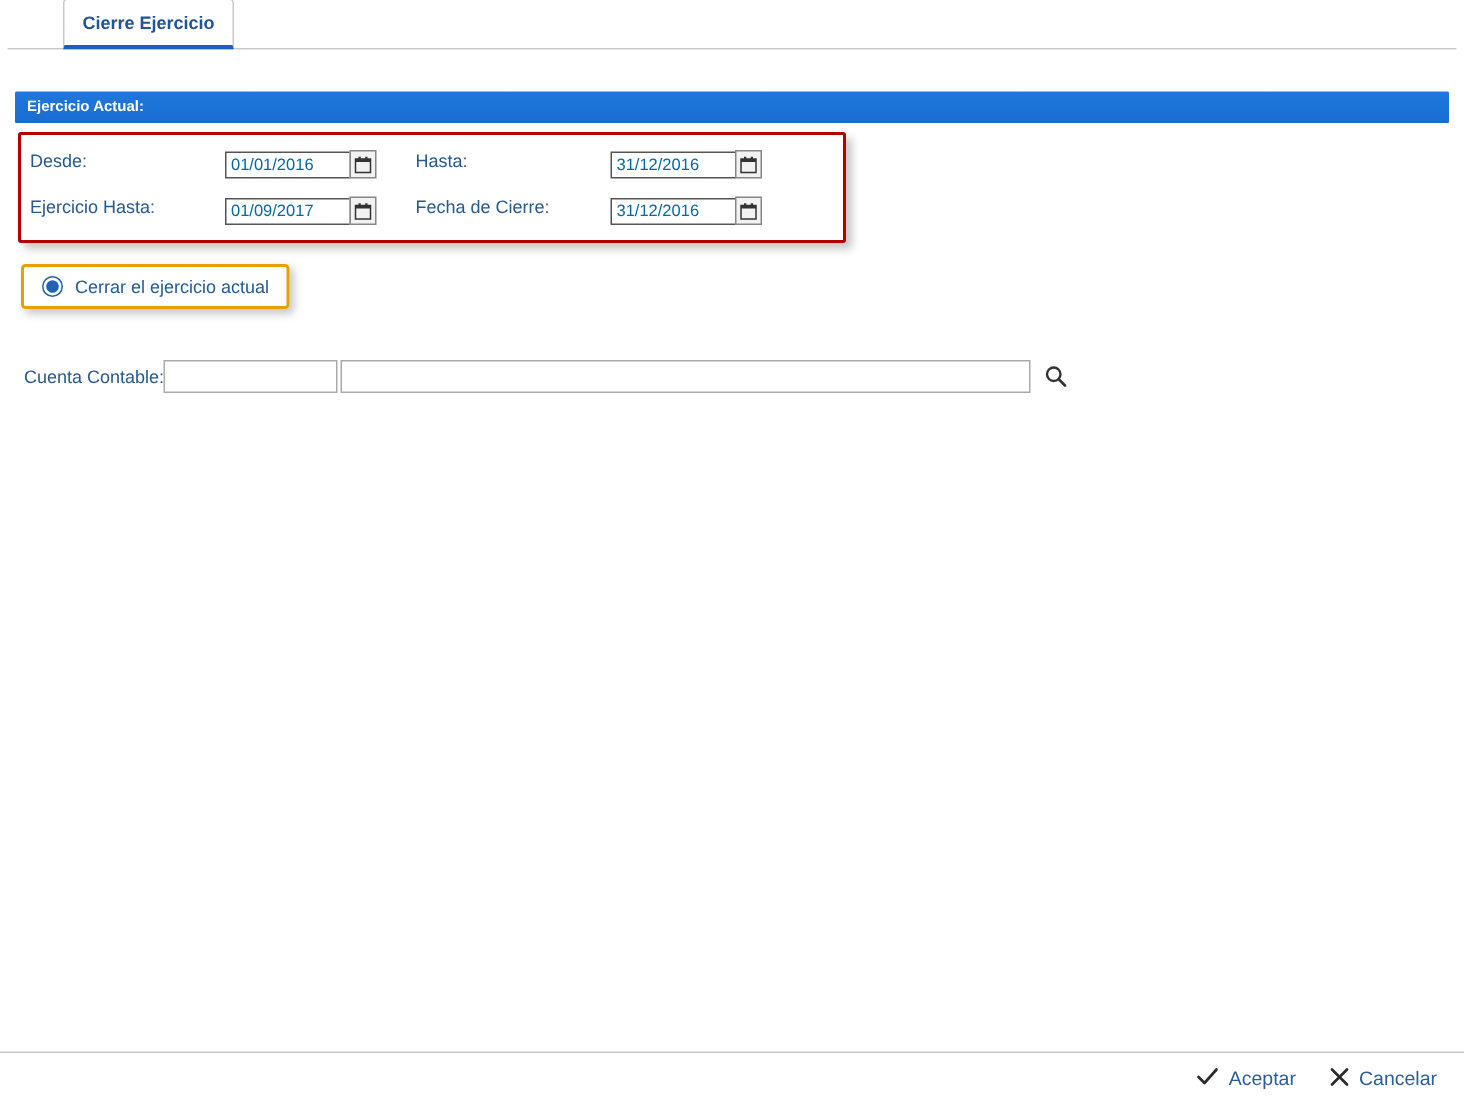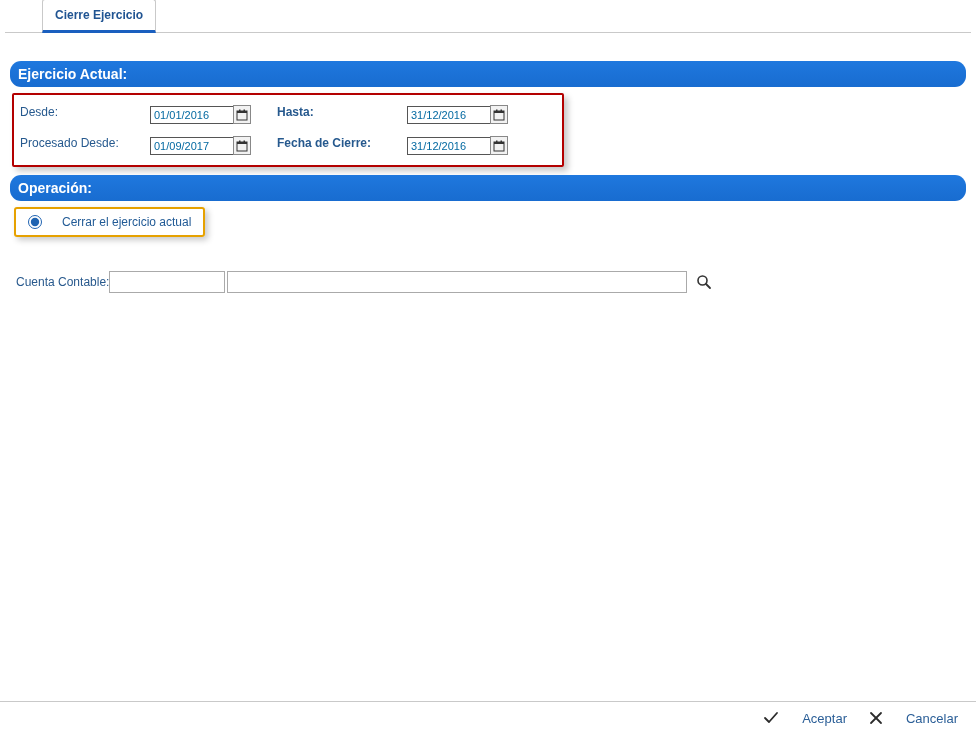--- a/index.html
+++ b/index.html
@@ -40,42 +40,42 @@
   }
   .content {
     padding: 28px 10px 10px 10px;
   }
   .section-header {
     background: #1a6fd6;
     background: linear-gradient(#1f78de,#186cd0);
     color: #fff;
     font-weight: bold;
     padding: 5px 8px;
-    border-radius: 11px;
-    font-size: 14px;
+    border-radius: 1px;
+    font-size: 10px;
   }
   .red-frame {
     border: 2px solid #b30000;
     border-radius: 2px;
     margin: 6px 2px 8px 2px;
     padding: 10px 10px 10px 6px;
     box-shadow: 4px 4px 6px rgba(0,0,0,0.22);
     width: 552px;
   }
   .field-row {
     display: flex;
     margin-bottom: 12px;
   }
   .field-row:last-child { margin-bottom: 0; }
   .fld-label {
     color: #26598e;
     width: 130px;
     flex-shrink: 0;
   }
-  .fld-label-narrow { width: 130px; font-weight: bold; }
+  .fld-label-narrow { width: 130px; }
   .date-cell {
     display: flex;
     align-items: center;
     margin-right: 26px;
   }
   .date-input {
     font-family: Verdana, Geneva, sans-serif;
     font-size: 11px;
     width: 84px;
     padding: 2px 3px;
@@ -93,21 +93,20 @@
     background: #f2f2f2;
     cursor: pointer;
   }
   .cal-btn svg { display:block; }
   .operation-area { padding: 6px 4px 10px 4px; }
   .radio-row {
     display: flex;
     align-items: center;
     padding: 6px 6px;
     color: #225b96;
-    gap: 12px;
   }
   .radio-row input[type=radio] {
     margin: 0 8px 0 4px;
     width: 14px; height: 14px;
     accent-color: #1f63b1;
   }
   .orange-frame {
     border: 2px solid #e6a100;
     border-radius: 3px;
     display: inline-flex;
@@ -149,21 +148,21 @@
     border-top: 1px solid #c9c9c9;
     padding: 8px 18px 10px 10px;
     display: flex;
     justify-content: flex-end;
     gap: 22px;
     color: #2a5e97;
     font-size: 13px;
     background:#fff;
   }
   .footer-btn {
-    display: inline-flex; align-items: center; gap: 23px;
+    display: inline-flex; align-items: center; gap: 6px;
     cursor: pointer; color:#2a5e97;
   }
   .footer-btn svg { stroke: #2b2b2b; }
 </style>
 </head>
 <body>
 
 <div class="page">
 
   <div class="tabbar">
@@ -199,21 +198,21 @@
             <svg width="12" height="12" viewBox="0 0 12 12">
                 <rect x="1" y="2" width="10" height="9" fill="none" stroke="#333" stroke-width="1"></rect>
                 <rect x="1" y="2" width="10" height="2" fill="#333"></rect>
                 <rect x="3" y="0.5" width="1.5" height="3" fill="#333"></rect>
                 <rect x="7.5" y="0.5" width="1.5" height="3" fill="#333"></rect>
               </svg>
           </span>
         </div>
       </div>
       <div class="field-row">
-        <span class="fld-label">Procesado Desde:</span>
+        <span class="fld-label">Ejercicio Hasta:</span>
         <div class="date-cell">
           <input class="date-input" value="01/09/2017" style="">
           <span class="cal-btn">
             <svg width="12" height="12" viewBox="0 0 12 12">
                 <rect x="1" y="2" width="10" height="9" fill="none" stroke="#333" stroke-width="1"></rect>
                 <rect x="1" y="2" width="10" height="2" fill="#333"></rect>
                 <rect x="3" y="0.5" width="1.5" height="3" fill="#333"></rect>
                 <rect x="7.5" y="0.5" width="1.5" height="3" fill="#333"></rect>
               </svg>
           </span>
@@ -226,23 +225,20 @@
                 <rect x="1" y="2" width="10" height="9" fill="none" stroke="#333" stroke-width="1"></rect>
                 <rect x="1" y="2" width="10" height="2" fill="#333"></rect>
                 <rect x="3" y="0.5" width="1.5" height="3" fill="#333"></rect>
                 <rect x="7.5" y="0.5" width="1.5" height="3" fill="#333"></rect>
               </svg>
           </span>
         </div>
       </div>
     </div>
 
-    <div class="section-header">
-      <span>Operación:</span>
-    </div>
     <div class="operation-area">
       <div class="orange-frame">
         <label class="radio-row" style="padding:2px 4px">
           <input type="radio" name="op" checked="" style="">
           <span>Cerrar el ejercicio actual</span>
         </label>
       </div>
     </div>
 
     <div class="account-area">

